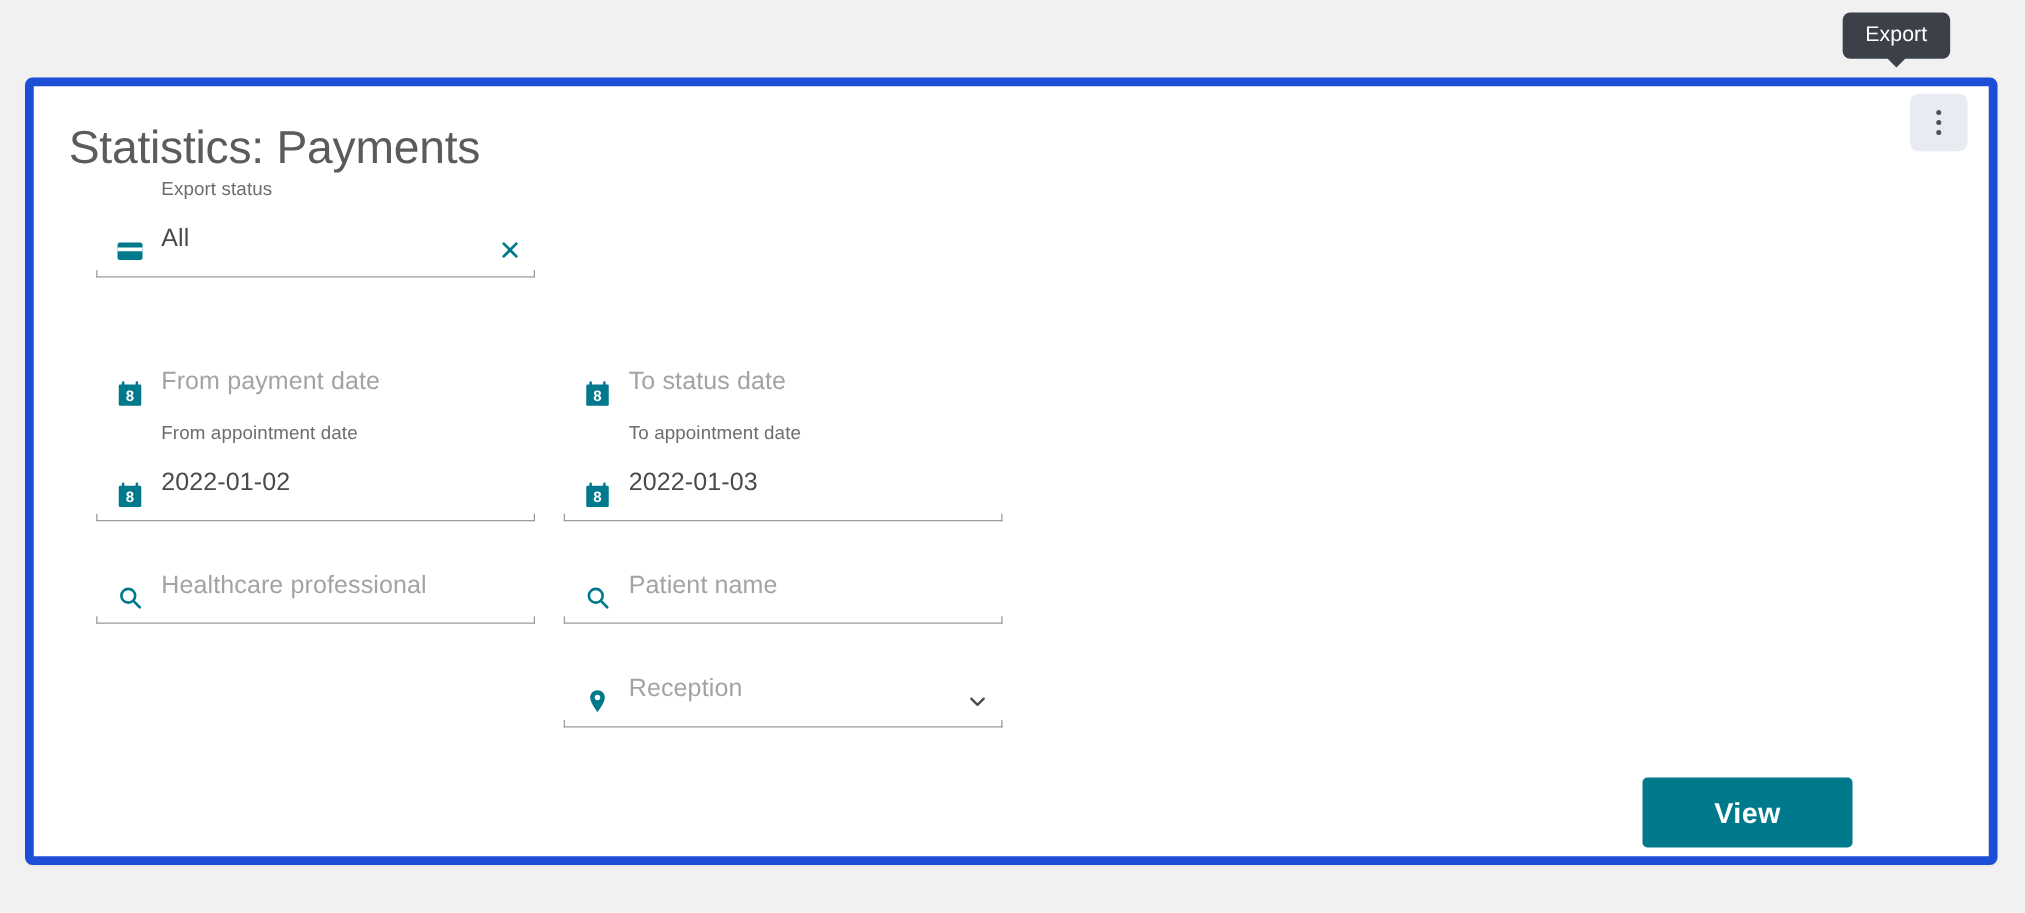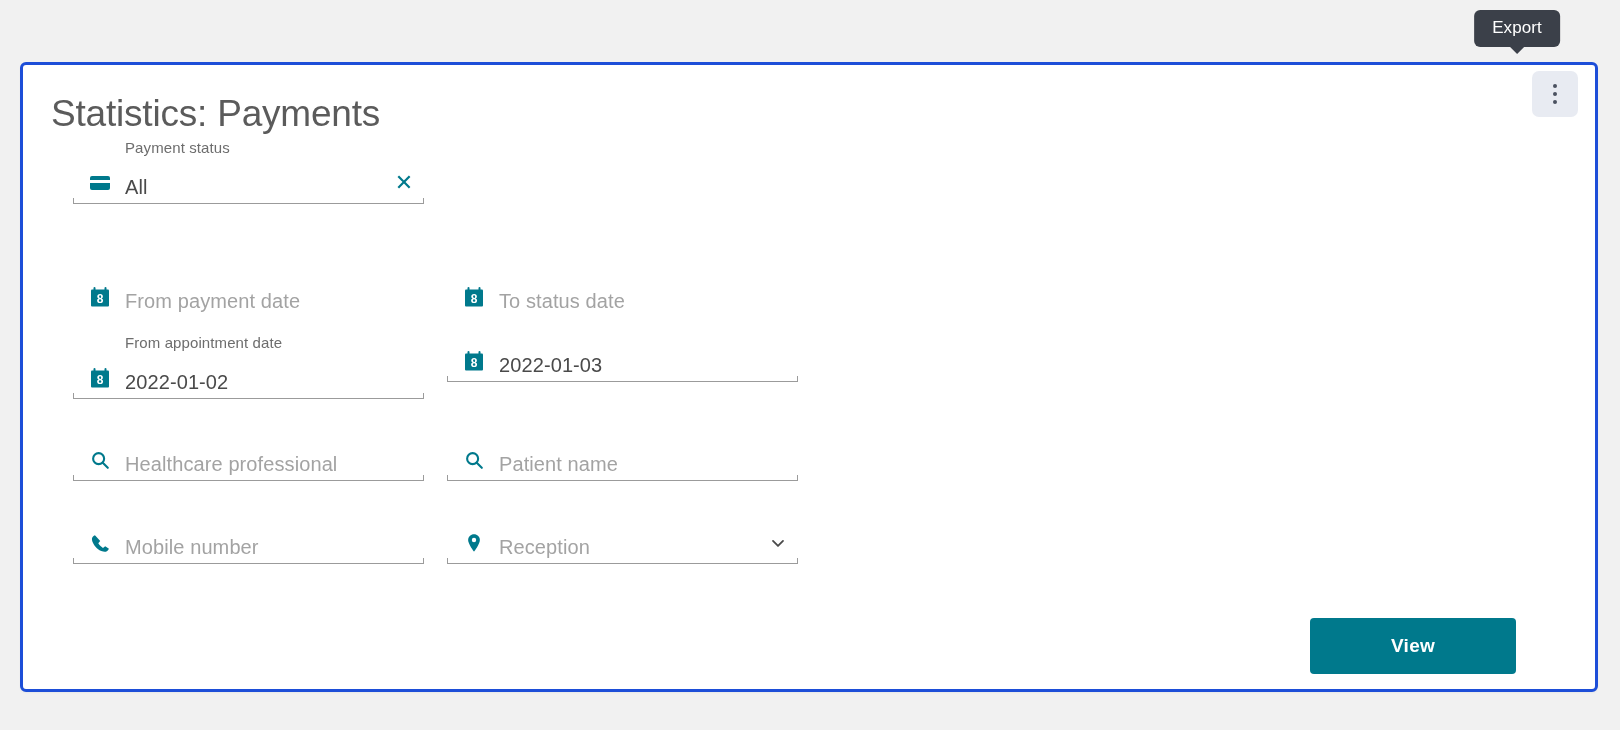--- a/index.html
+++ b/index.html
@@ -44,21 +44,21 @@
   }
 
   
   #card {
     position: absolute;
     left: 20px;
     top: 62px;
     width: 1578px;
     height: 630px;
     background: #ffffff;
-    border: 3px solid #1d4ed8;
+    border: 7px solid #1d4ed8;
     border-radius: 6px;
     box-sizing: border-box;
     box-shadow: 0 1px 2px rgba(0,0,0,0.04);
   }
 
   
   #kebab-button {
     position: absolute;
     right: 17px;
     top: 6px;
@@ -100,21 +100,21 @@
 
   .field {
     position: absolute;
     box-sizing: border-box;
   }
   .field .ctl {
     position: relative;
     height: 42px;
     display: flex;
     align-items: flex-end;
-    padding-bottom: 4px;
+    padding-bottom: 18px;
   }
   .field.bordered .ctl {
     border-bottom: 1px solid #9b9b9b;
   }
   
   .field.bordered .ctl::before,
   .field.bordered .ctl::after {
     content: "";
     position: absolute;
     bottom: -1px;
@@ -182,28 +182,28 @@
   .row4 { top: 310px; }
 
   
   #f-payment-status { left: 0px; width: 351px; top: -50px; }
 
   
   #view-button {
     position: absolute;
     left: 1287px;
     top: 553px;
-    width: 206px;
+    width: 168px;
     height: 56px;
     background: #00798c;
     color: #ffffff;
     border: none;
     border-radius: 4px;
     font-family: "Liberation Sans", sans-serif;
-    font-size: 19px;
+    font-size: 23px;
     font-weight: bold;
     letter-spacing: 0.3px;
     cursor: pointer;
   }
 </style>
 </head>
 <body>
 
 <div id="export-tooltip">
   <span>Export</span>
@@ -216,21 +216,21 @@
     <span class="dot"></span>
     <span class="dot"></span>
     <span class="dot"></span>
   </div>
 
   <div id="page-title">Statistics: Payments</div>
 
   <div id="form">
 
     <div class="field bordered" id="f-payment-status">
-      <div class="flabel">Payment status</div>
+      <div class="flabel">Export status</div>
       <div class="ctl">
         <span class="icon">
           <svg width="24" height="24" viewBox="0 0 24 24" aria-hidden="true">
             <rect x="2" y="5" width="20" height="14" rx="2" fill="#00798c"></rect>
             <rect x="2" y="9" width="20" height="3" fill="#ffffff"></rect>
           </svg>
         </span>
         <span class="txt value">All</span>
         <span class="trail clear-x">✕</span>
       </div>
@@ -279,20 +279,21 @@
             <rect x="16.5" y="2" width="2" height="4" rx="1" fill="#00798c"></rect>
             <rect x="3" y="4.5" width="18" height="17" rx="1" fill="#00798c"></rect>
             <text x="12" y="17.5" font-family="Liberation Sans, sans-serif" font-size="12" font-weight="bold" fill="#ffffff" text-anchor="middle">8</text>
           </svg>
         </span>
         <span class="txt value">2022-01-02</span>
       </div>
     </div>
 
     <div class="field col2 row2 bordered">
+      <div class="flabel">To appointment date</div>
       <div class="ctl">
         <span class="icon">
           <svg width="24" height="24" viewBox="0 0 24 24" aria-hidden="true">
             <rect x="5.5" y="2" width="2" height="4" rx="1" fill="#00798c"></rect>
             <rect x="16.5" y="2" width="2" height="4" rx="1" fill="#00798c"></rect>
             <rect x="3" y="4.5" width="18" height="17" rx="1" fill="#00798c"></rect>
             <text x="12" y="17.5" font-family="Liberation Sans, sans-serif" font-size="12" font-weight="bold" fill="#ffffff" text-anchor="middle">8</text>
           </svg>
         </span>
         <span class="txt value">2022-01-03</span>
@@ -328,28 +329,20 @@
         <span class="txt">Patient name</span>
       </div>
     </div>
 
     <div class="field col3 row3 bordered">
       <div class="spacer-label"></div>
     </div>
 
     <div class="field col1 row4 bordered">
       <div class="spacer-label"></div>
-      <div class="ctl">
-        <span class="icon">
-          <svg width="23" height="23" viewBox="0 0 24 24" aria-hidden="true">
-            <path d="M6.2 3.5 C4.8 3.9 3.3 5.4 3.1 6.9 C2.7 10.4 6 15.2 9.2 17.8 C12.2 20.3 16.6 21.5 18.6 20.2 C19.6 19.5 20.6 18.4 20.8 17.6 L16.9 14.8 L14.6 16.6 C13 15.8 11 13.9 9.7 11.8 L11.7 9.3 Z" fill="#00798c"></path>
-          </svg>
-        </span>
-        <span class="txt">Mobile number</span>
-      </div>
     </div>
 
     <div class="field col2 row4 bordered">
       <div class="spacer-label"></div>
       <div class="ctl">
         <span class="icon">
           <svg width="22" height="22" viewBox="0 0 24 24" aria-hidden="true">
             <path d="M12 2.5 C8.4 2.5 5.6 5.3 5.6 8.8 C5.6 13.4 12 21.5 12 21.5 C12 21.5 18.4 13.4 18.4 8.8 C18.4 5.3 15.6 2.5 12 2.5 Z" fill="#00798c"></path>
             <circle cx="12" cy="8.7" r="2.4" fill="#ffffff"></circle>
           </svg>

